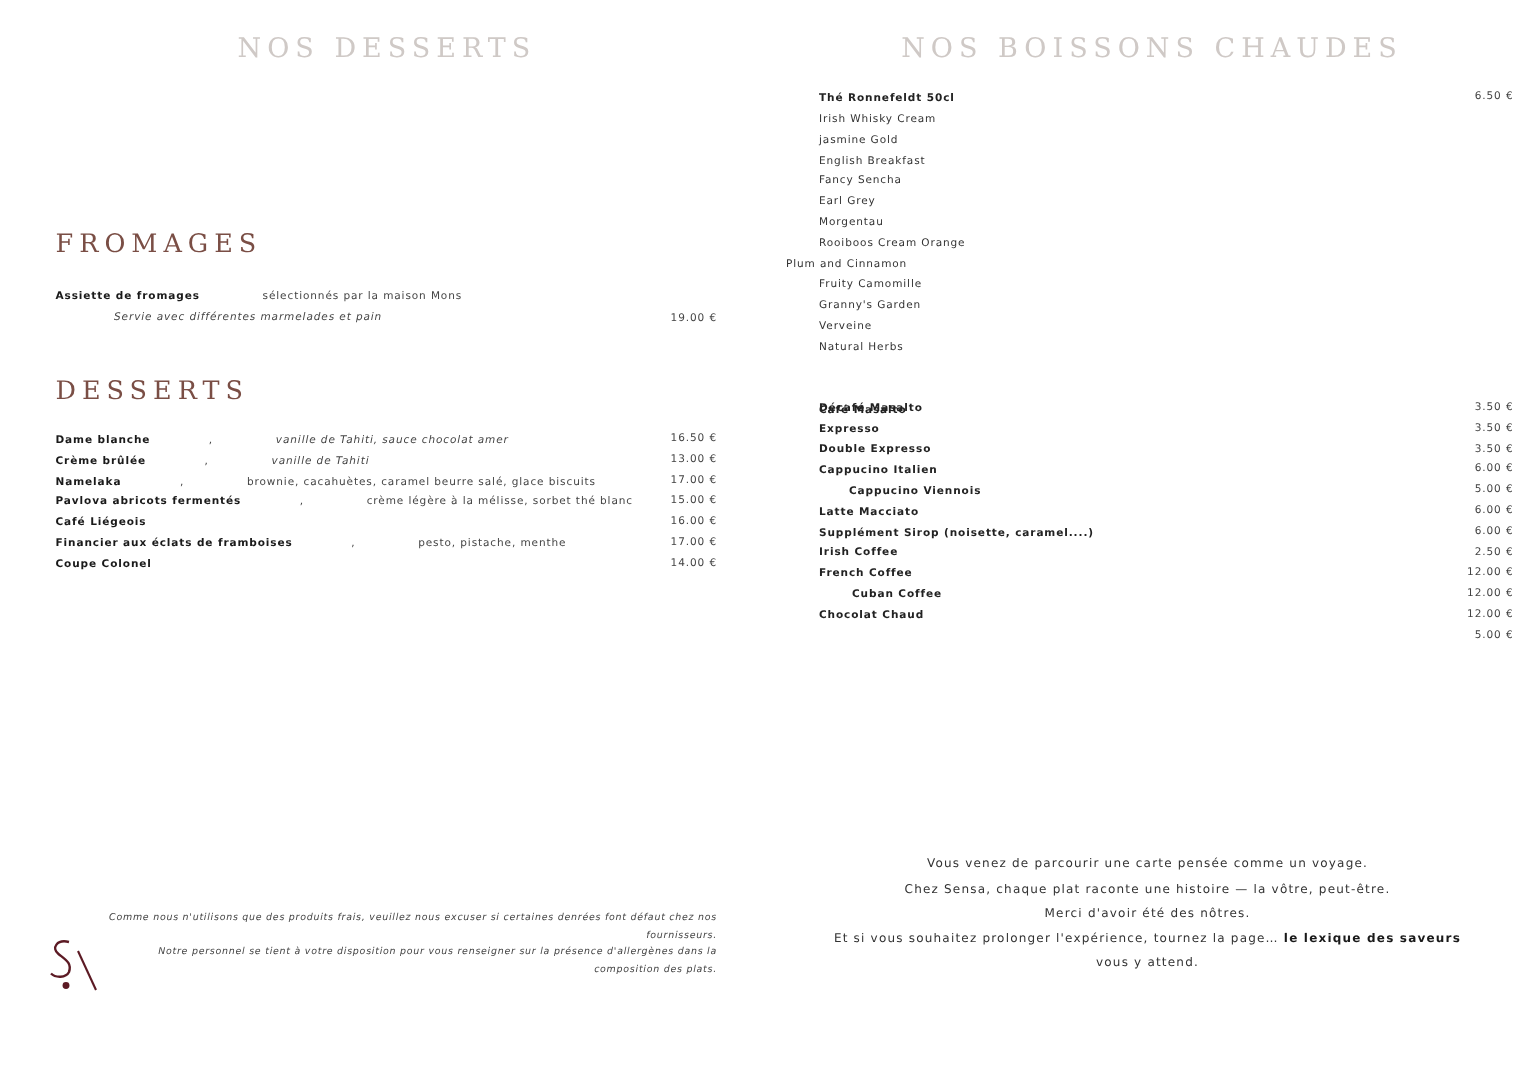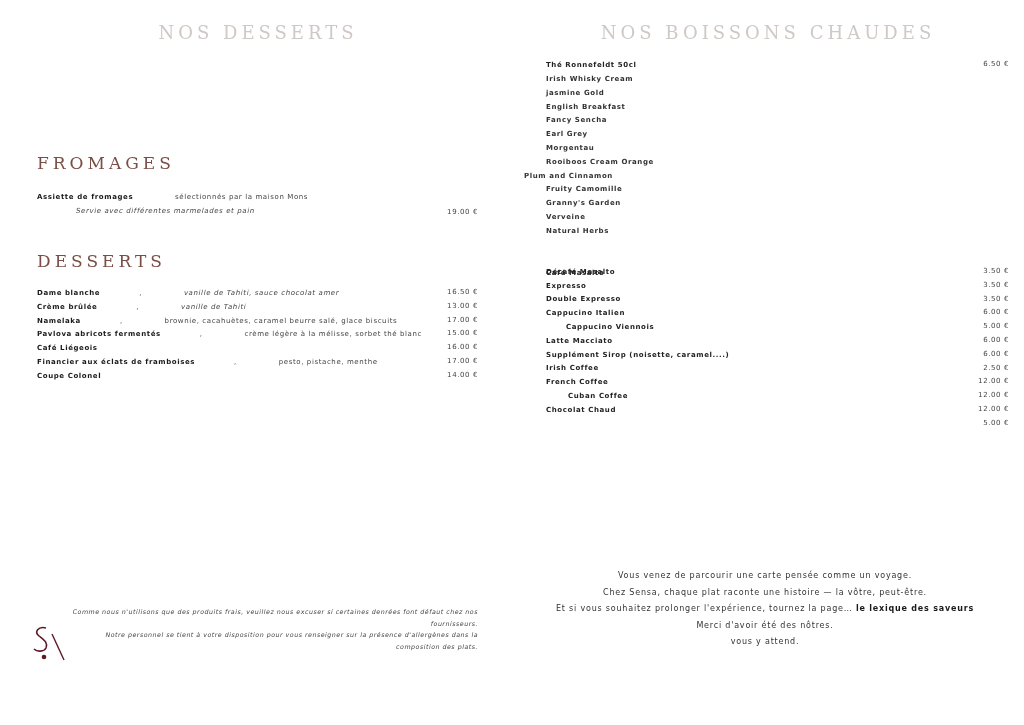--- a/index.html
+++ b/index.html
@@ -18,21 +18,21 @@
     position: absolute; left: 37px; font-family: "DejaVu Serif", serif;
     font-size: 17px; letter-spacing: 4px; color: #7a4e45; margin: 0; font-weight: normal;
   }
   .row { position: absolute; font-size: 7px; letter-spacing: 0.6px; line-height: 10px; white-space: nowrap; }
   .row .name { font-weight: bold; color: #1a1a1a; }
   .row .desc { color: #444; padding-left: 39px; }
   .row .desc.it { font-style: italic; }
   .price { position: absolute; font-size: 7px; letter-spacing: 0.6px; color: #444; text-align: right; white-space: nowrap; }
   .left-price { left: 400px; width: 78px; }
   .right-price { left: 915px; width: 94px; }
-  .tea { color: #333; font-weight: bold; }
+  .tea { color: #333; font-weight: normal; }
   .note {
     position: absolute; left: 60px; width: 418px; top: 606px; text-align: right;
     font-size: 6.3px; font-style: italic; letter-spacing: 0.5px; line-height: 11.5px; color: #444;
   }
   .closing {
     position: absolute; left: 540px; width: 450px; top: 568px; text-align: center;
     font-size: 8px; letter-spacing: 0.8px; line-height: 16.6px; color: #333;
   }
   .closing b { color: #1a1a1a; }
   .logo { position: absolute; left: 30px; top: 624px; width: 40px; height: 40px; }
@@ -121,16 +121,16 @@
 </svg>
 
 <div class="note">
   <div>Comme nous n'utilisons que des produits frais, veuillez nous excuser si certaines denrées font défaut chez nos fournisseurs.</div>
   <div>Notre personnel se tient à votre disposition pour vous renseigner sur la présence d'allergènes dans la composition des plats.</div>
 </div>
 
 <div class="closing">
   <div>Vous venez de parcourir une carte pensée comme un voyage.</div>
   <div>Chez Sensa, chaque plat raconte une histoire — la vôtre, peut-être.</div>
+  <div>Merci d'avoir été des nôtres.</div>
   <div><span>Et si vous souhaitez prolonger l'expérience, tournez la page… </span><b>le lexique des saveurs</b></div>
-  <div>Merci d'avoir été des nôtres.</div>
   <div>vous y attend.</div>
 </div>
 
 </body></html>

